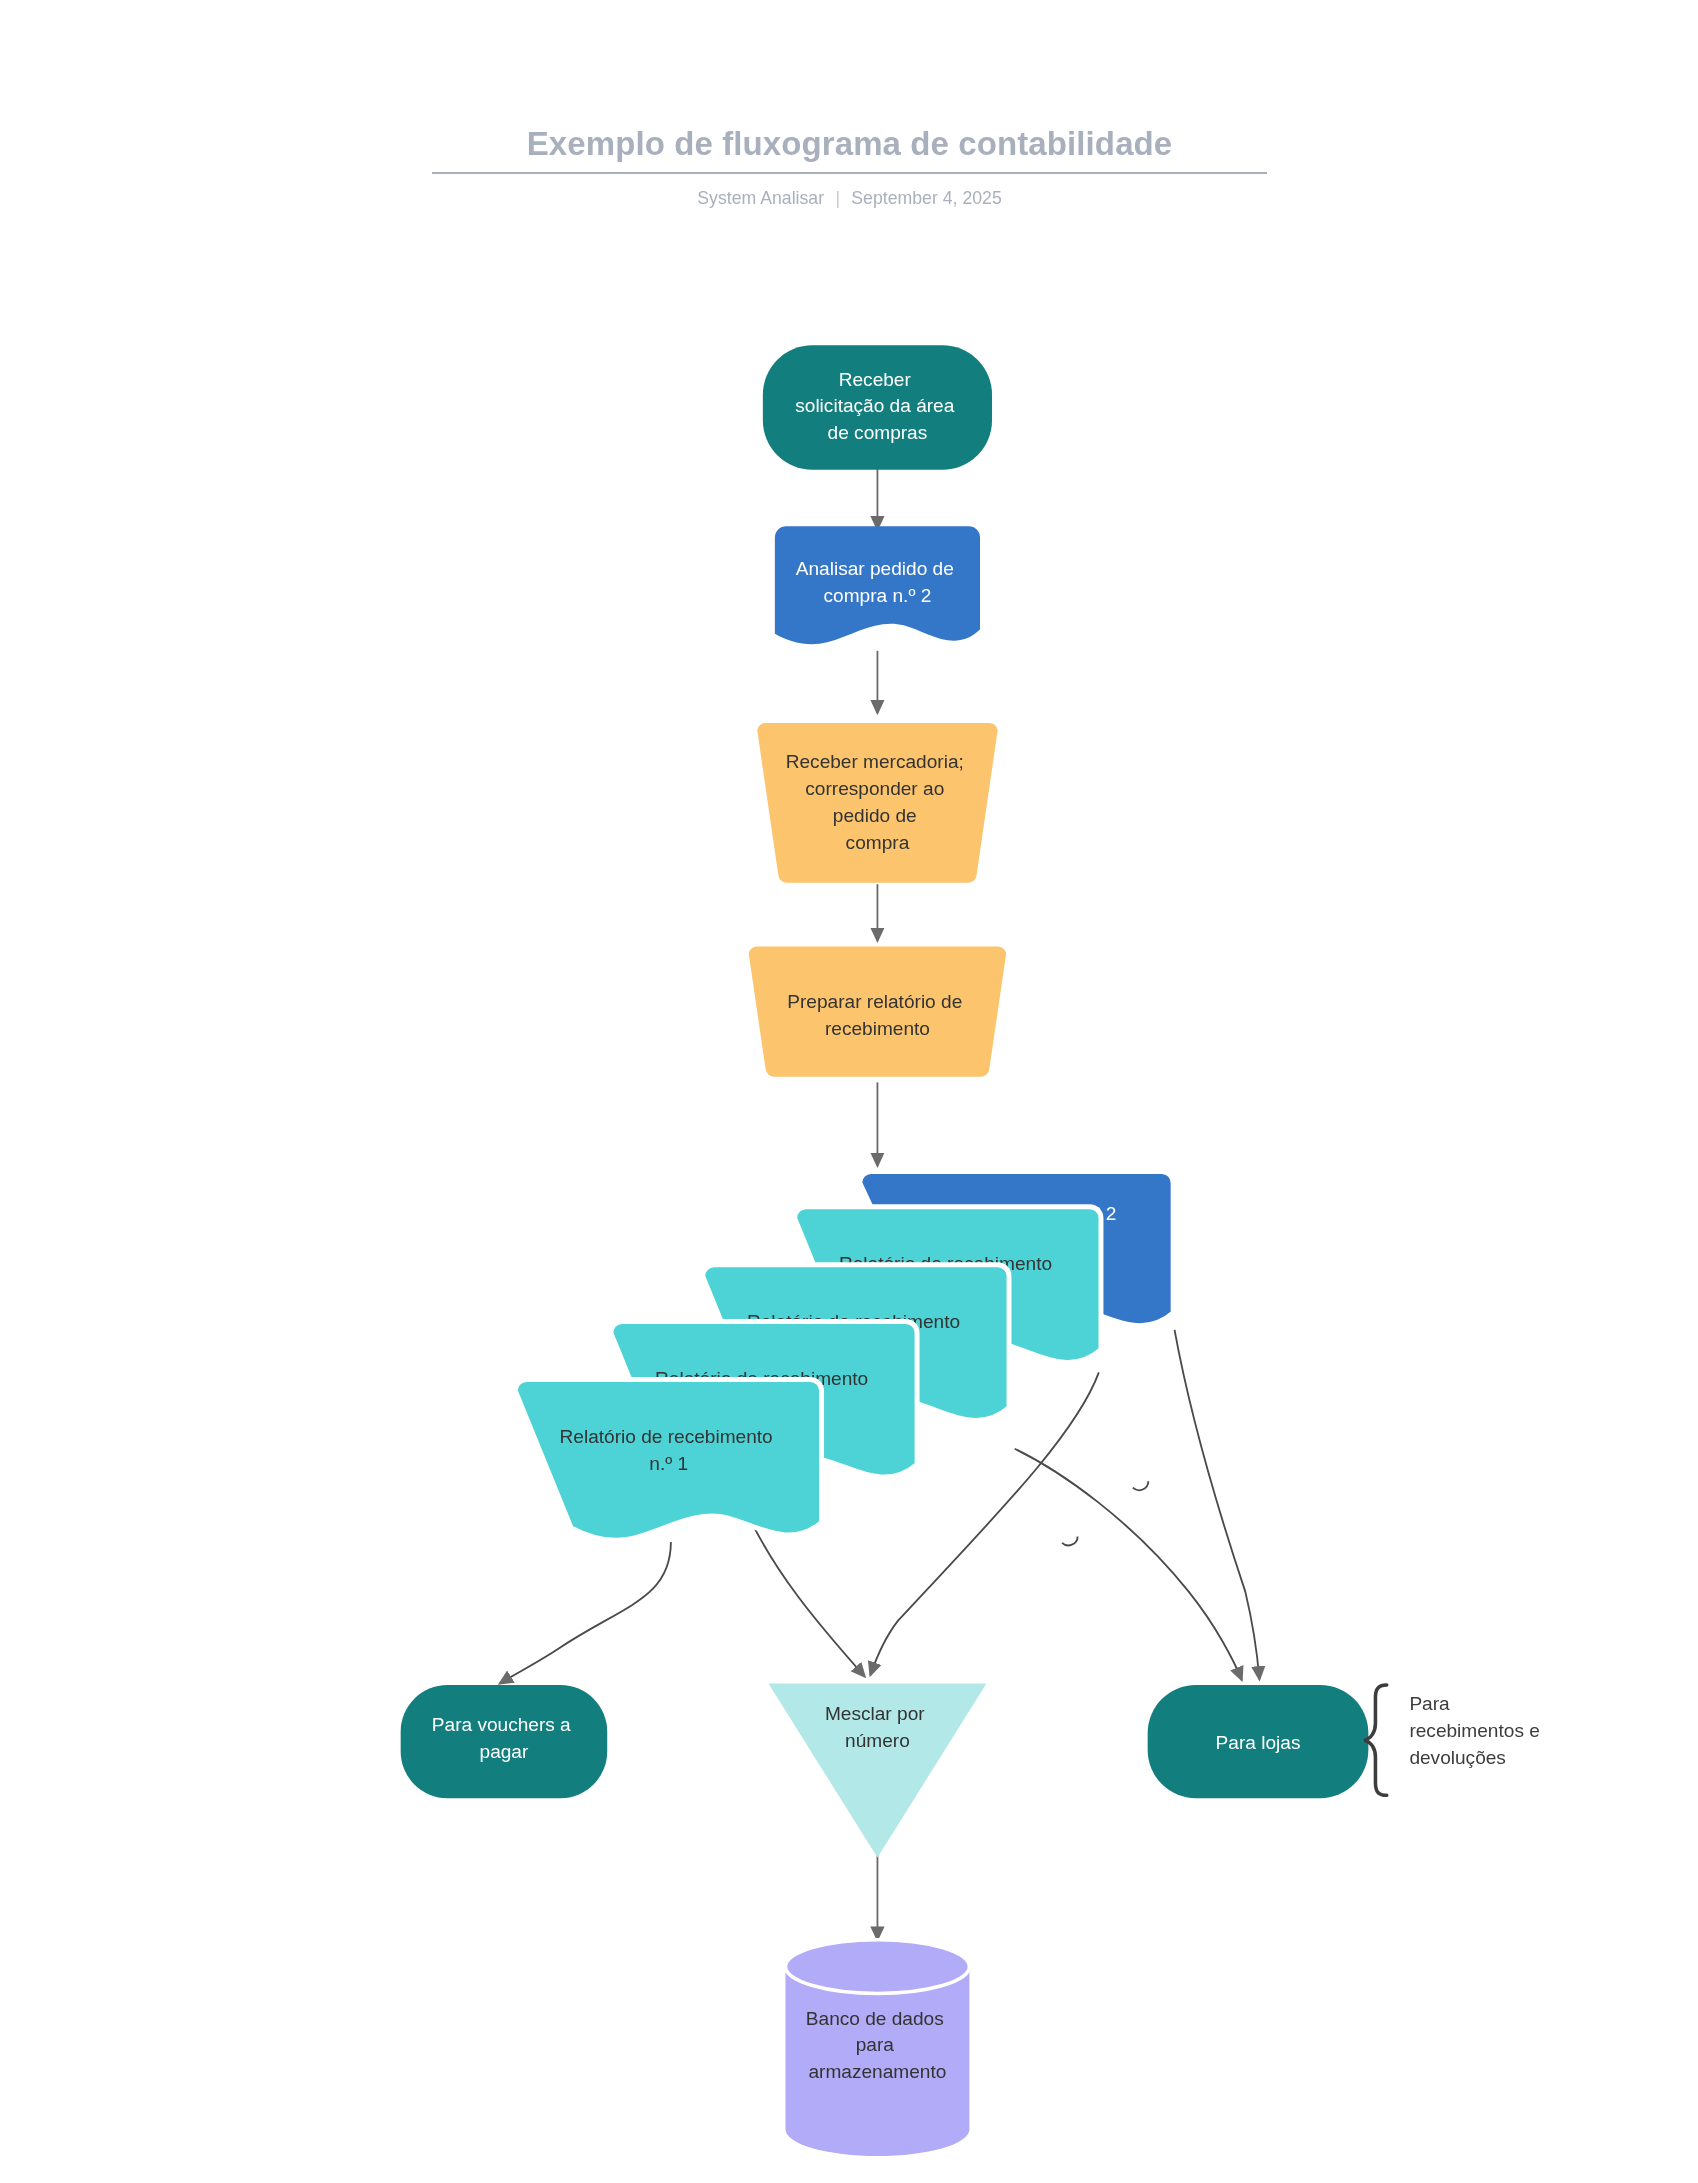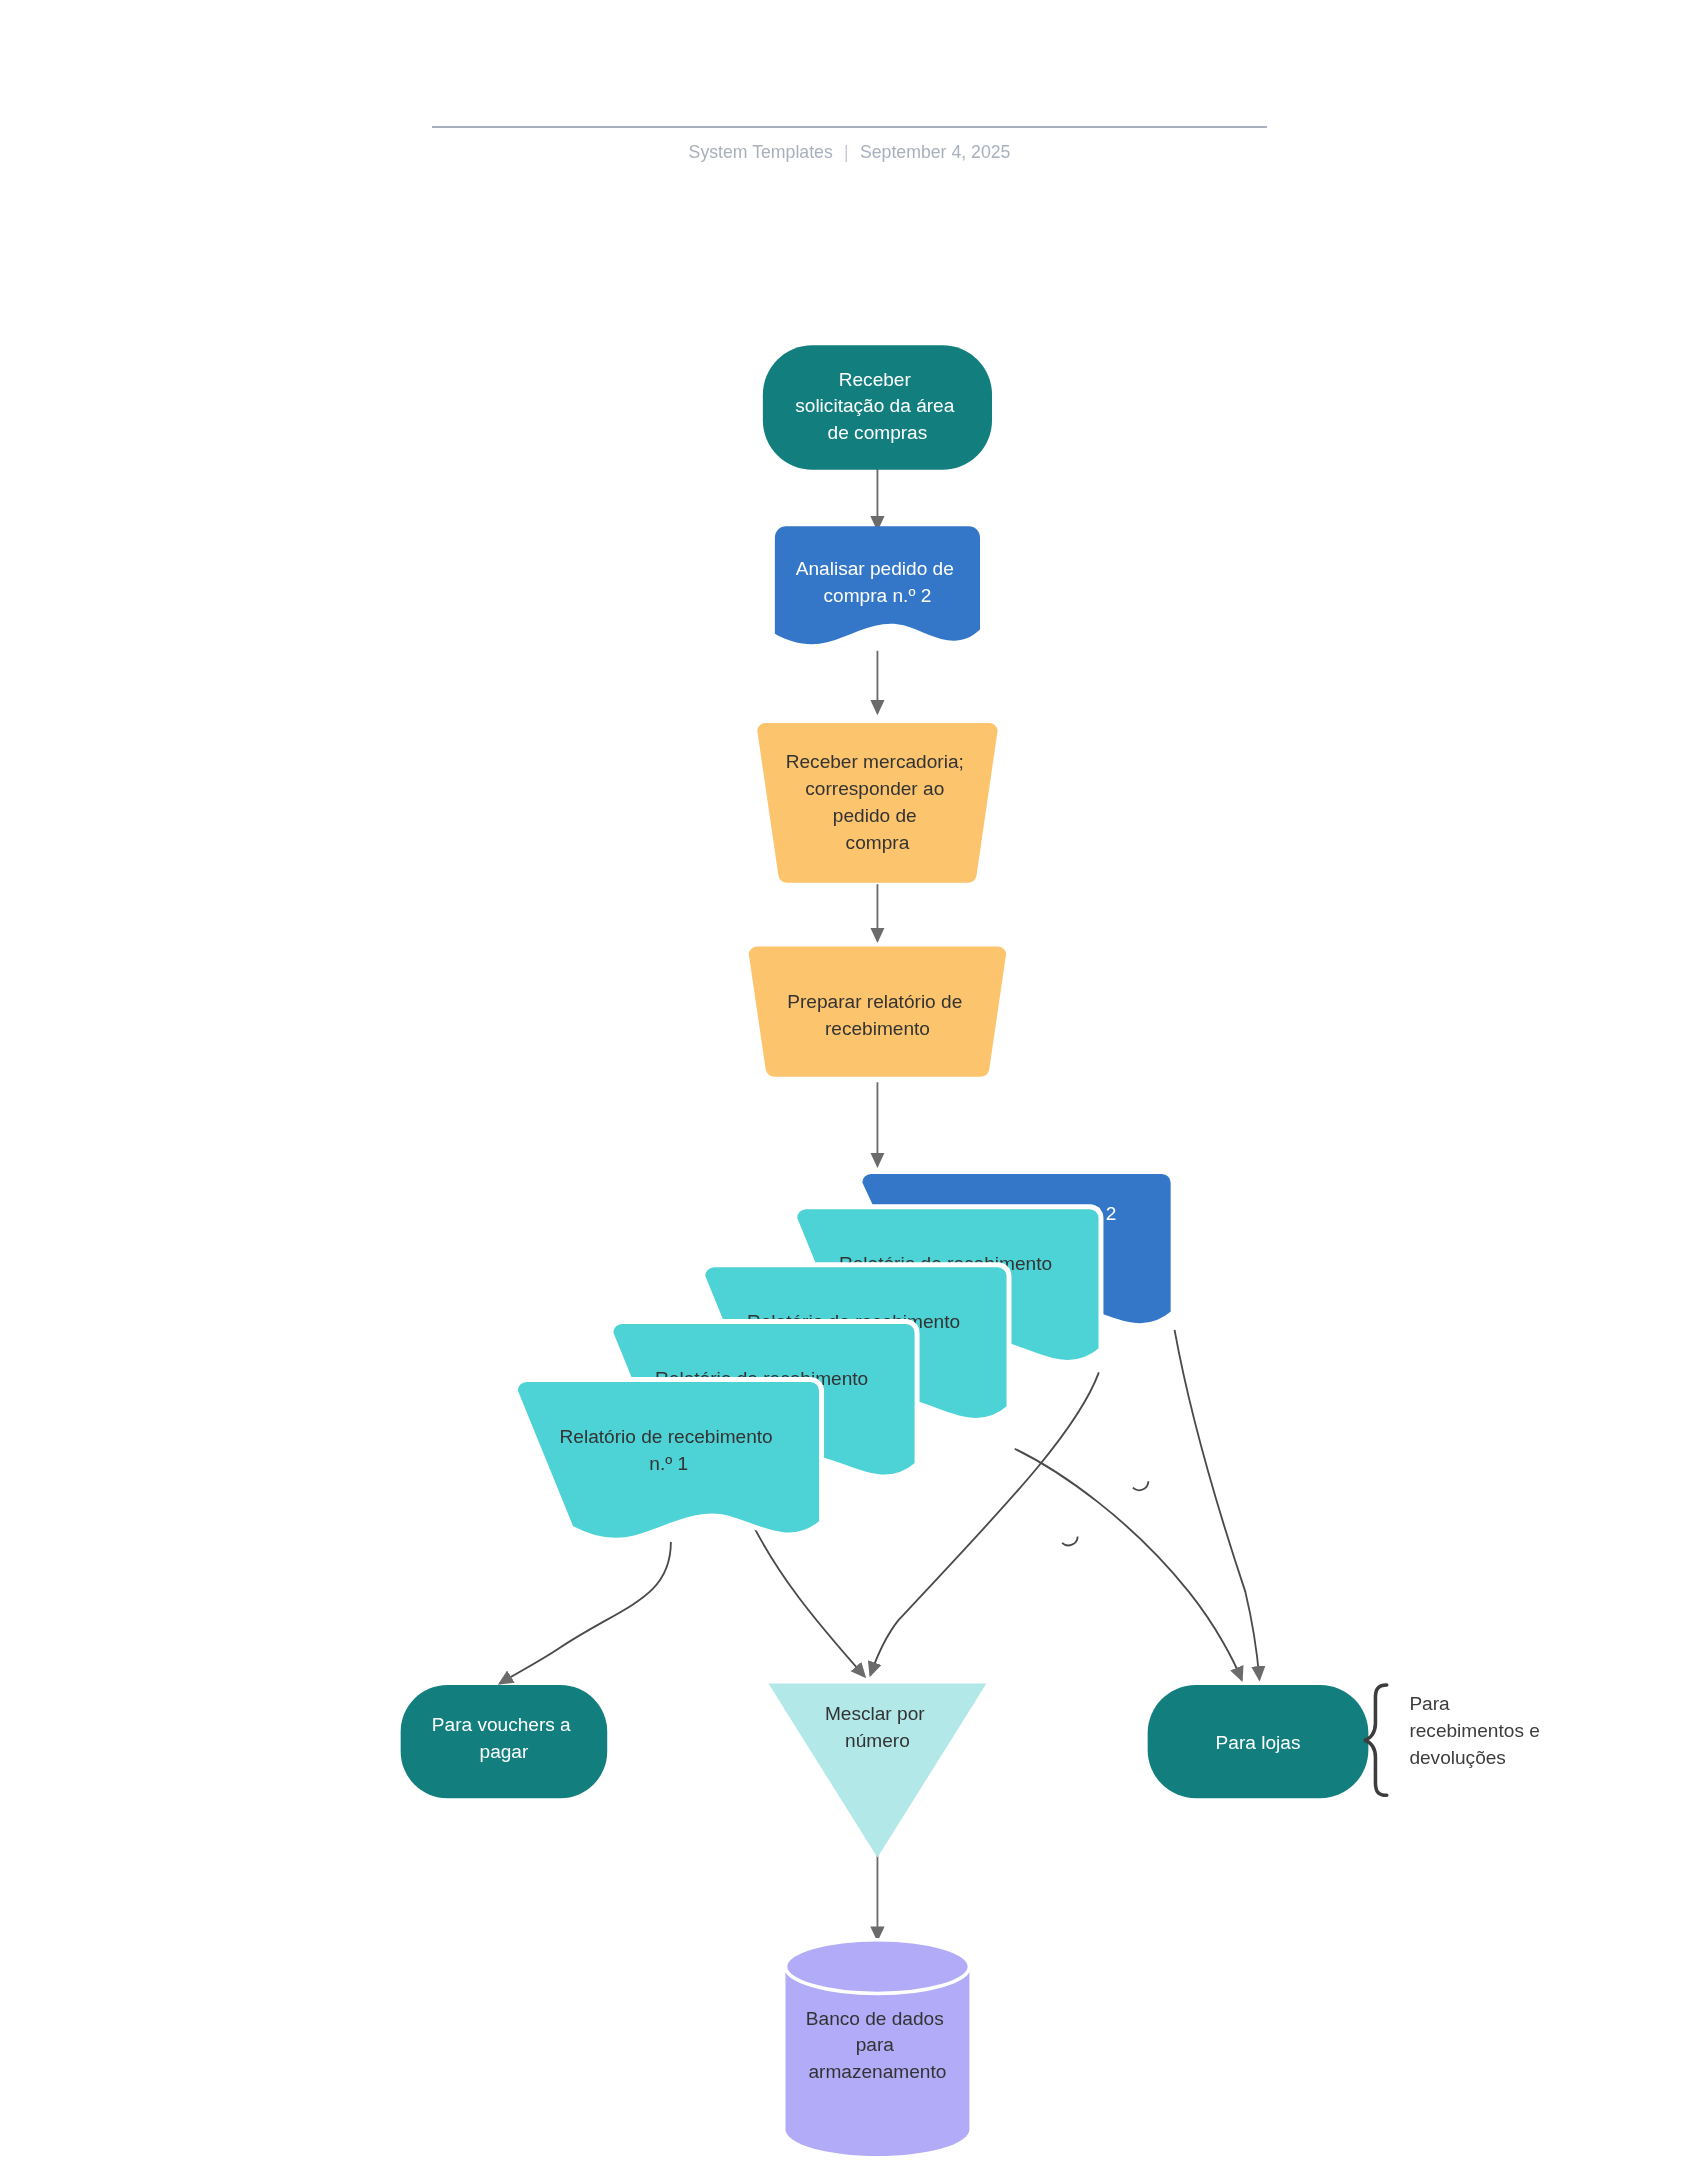--- a/index.html
+++ b/index.html
@@ -76,22 +76,23 @@
     font-size: 27px;
     fill: #3d3d3d;
   }
 </style>
 </head>
 <body>
 
 <div id="page">
 
   <div class="doc-header">
+    <span class="doc-title">Exemplo de fluxograma de contabilidade</span>
     <div class="title-rule"></div>
-    <span class="doc-sub"><span>System Templates</span><span class="sep">|</span><span>September 4, 2025</span></span>
+    <span class="doc-sub"><span>System Analisar</span><span class="sep">|</span><span>September 4, 2025</span></span>
   </div>
 
   <svg id="flow-svg" viewBox="0 0 2401 3086">
     <defs>
       <marker id="arrowhead" markerWidth="9" markerHeight="9" refX="7.2" refY="4.5" orient="auto" markerUnits="strokeWidth">
         <path d="M0,0.6 L8.4,4.5 L0,8.4 z" fill="#6b6b6b"></path>
       </marker>
     </defs>
 
     <g fill="none" stroke="#4a4a4a" stroke-width="2.6">

